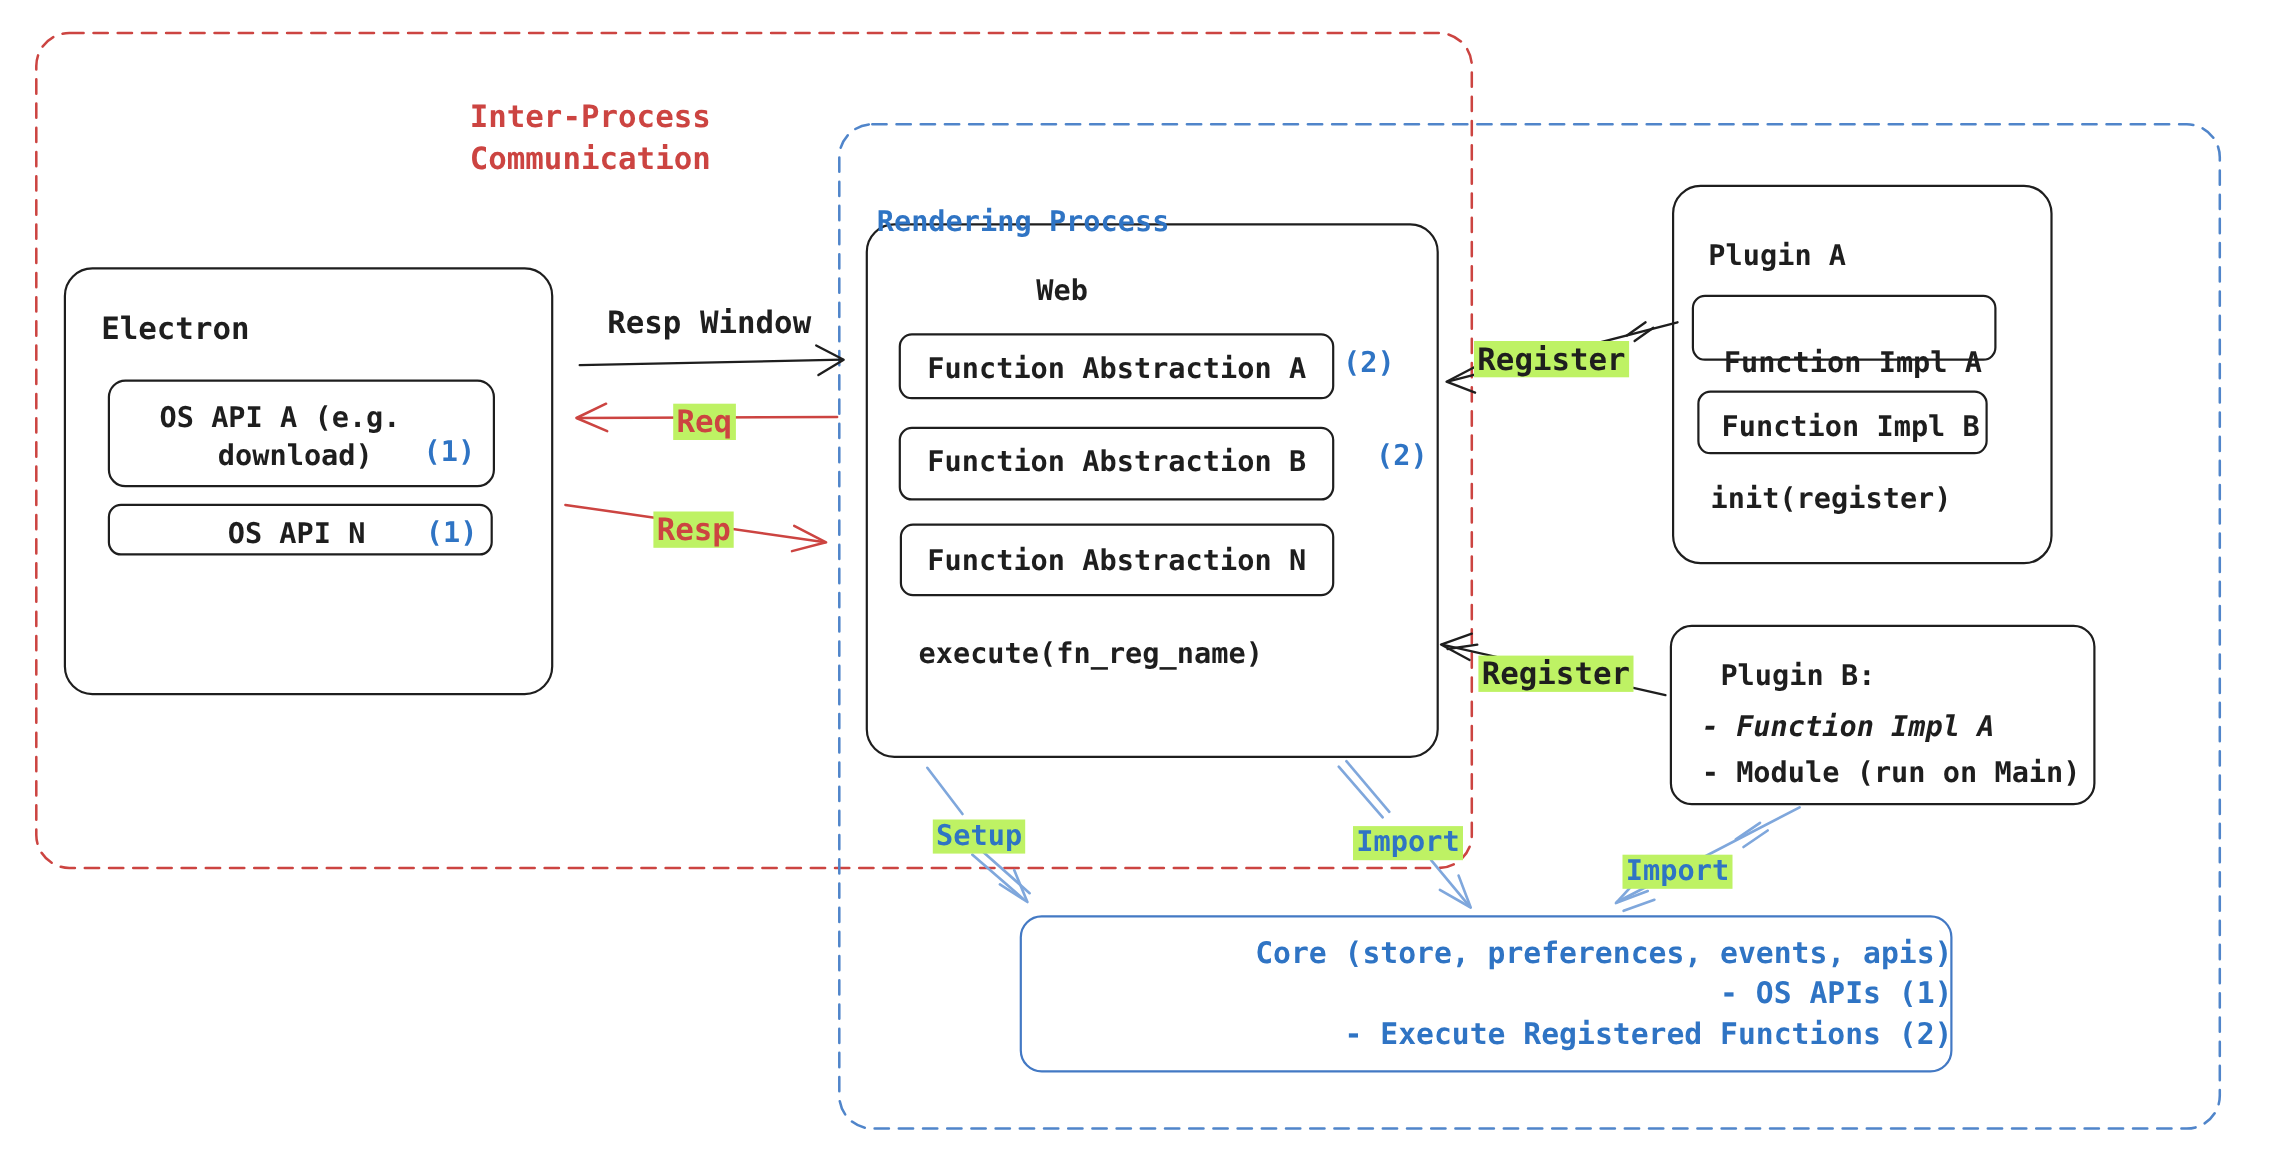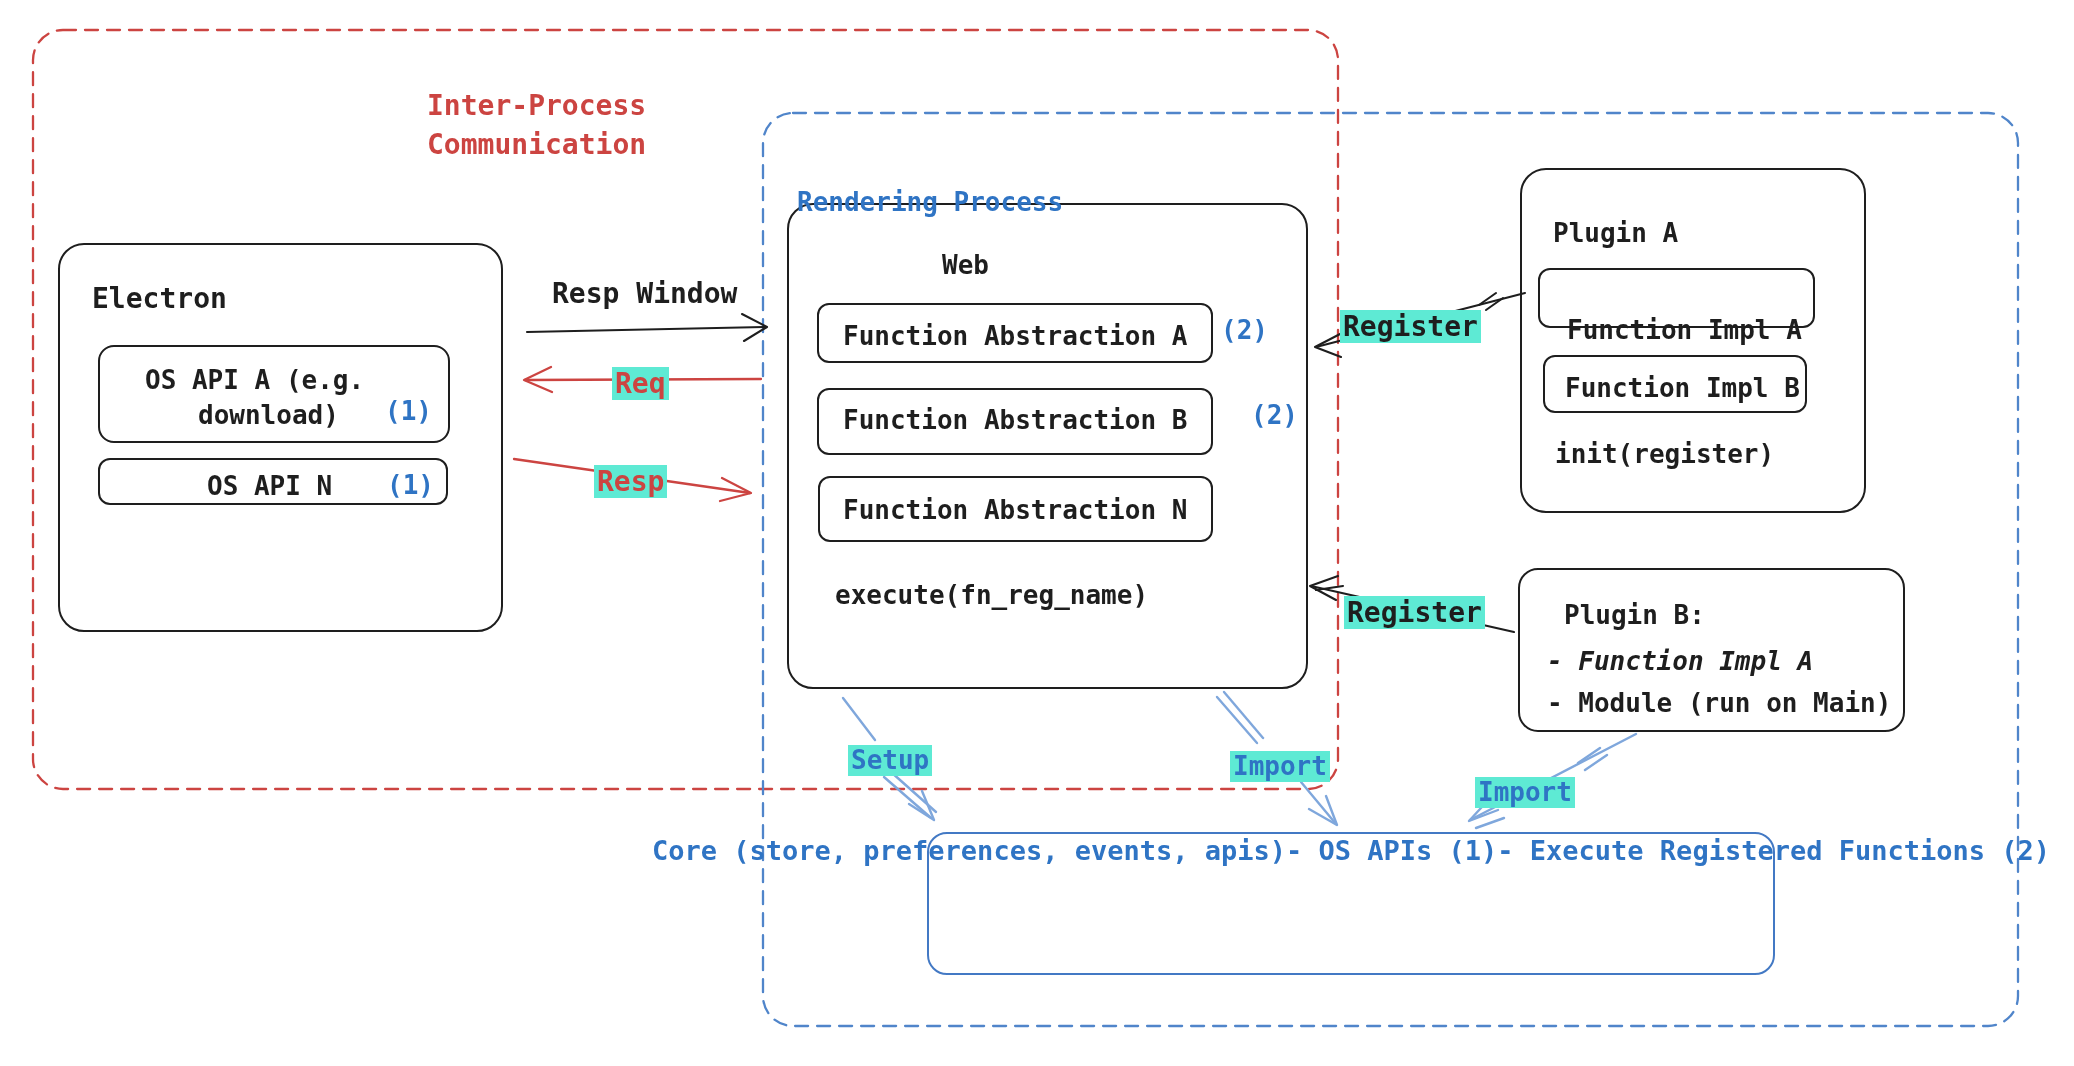--- a/index.html
+++ b/index.html
@@ -17,31 +17,31 @@
   }
   .box.blue-border{border-color:var(--core-border);}
   .txt{
     position:absolute; color:var(--ink); font-weight:600; line-height:1.18;
     white-space:pre; z-index:4; letter-spacing:0px;
   }
   .f26{font-size:26px;}
   .f28{font-size:28px;}
   .red{color:var(--red);}
   .blue{color:var(--blue);}
-  .bg{background:#5eead4; padding:0 3px;}
+  .bg{background:#bef264; padding:0 3px;}
   svg.layer{position:absolute; left:0; top:0; z-index:3; pointer-events:none;}
   svg .ln{fill:none; stroke-linecap:round; stroke-linejoin:round;}
   svg .stk-black{stroke:var(--ink); stroke-width:2.1;}
   svg .stk-red{stroke:var(--red); stroke-width:2.3;}
   svg .stk-lblue{stroke:var(--arrow-blue); stroke-width:2.4;}
   svg .stk-region-red{stroke:var(--red); stroke-width:2.3; stroke-dasharray:13 9;}
   svg .stk-region-blue{stroke:var(--region-blue); stroke-width:2.3; stroke-dasharray:13 9;}
   .core-lines{
-    position:absolute; display:flex; justify-content:center;
-    align-items:flex-start; text-align:center; z-index:4; color:var(--blue);
+    position:absolute; display:flex; flex-direction:column; justify-content:center;
+    align-items:flex-end; text-align:center; z-index:4; color:var(--blue);
     font-weight:600; line-height:37px; font-size:27px; white-space:pre;
   }
 </style>
 </head>
 <body>
 
 <div id="canvas">
 
   <svg class="layer" width="2074" height="1066" viewBox="0 0 2074 1066">
 

